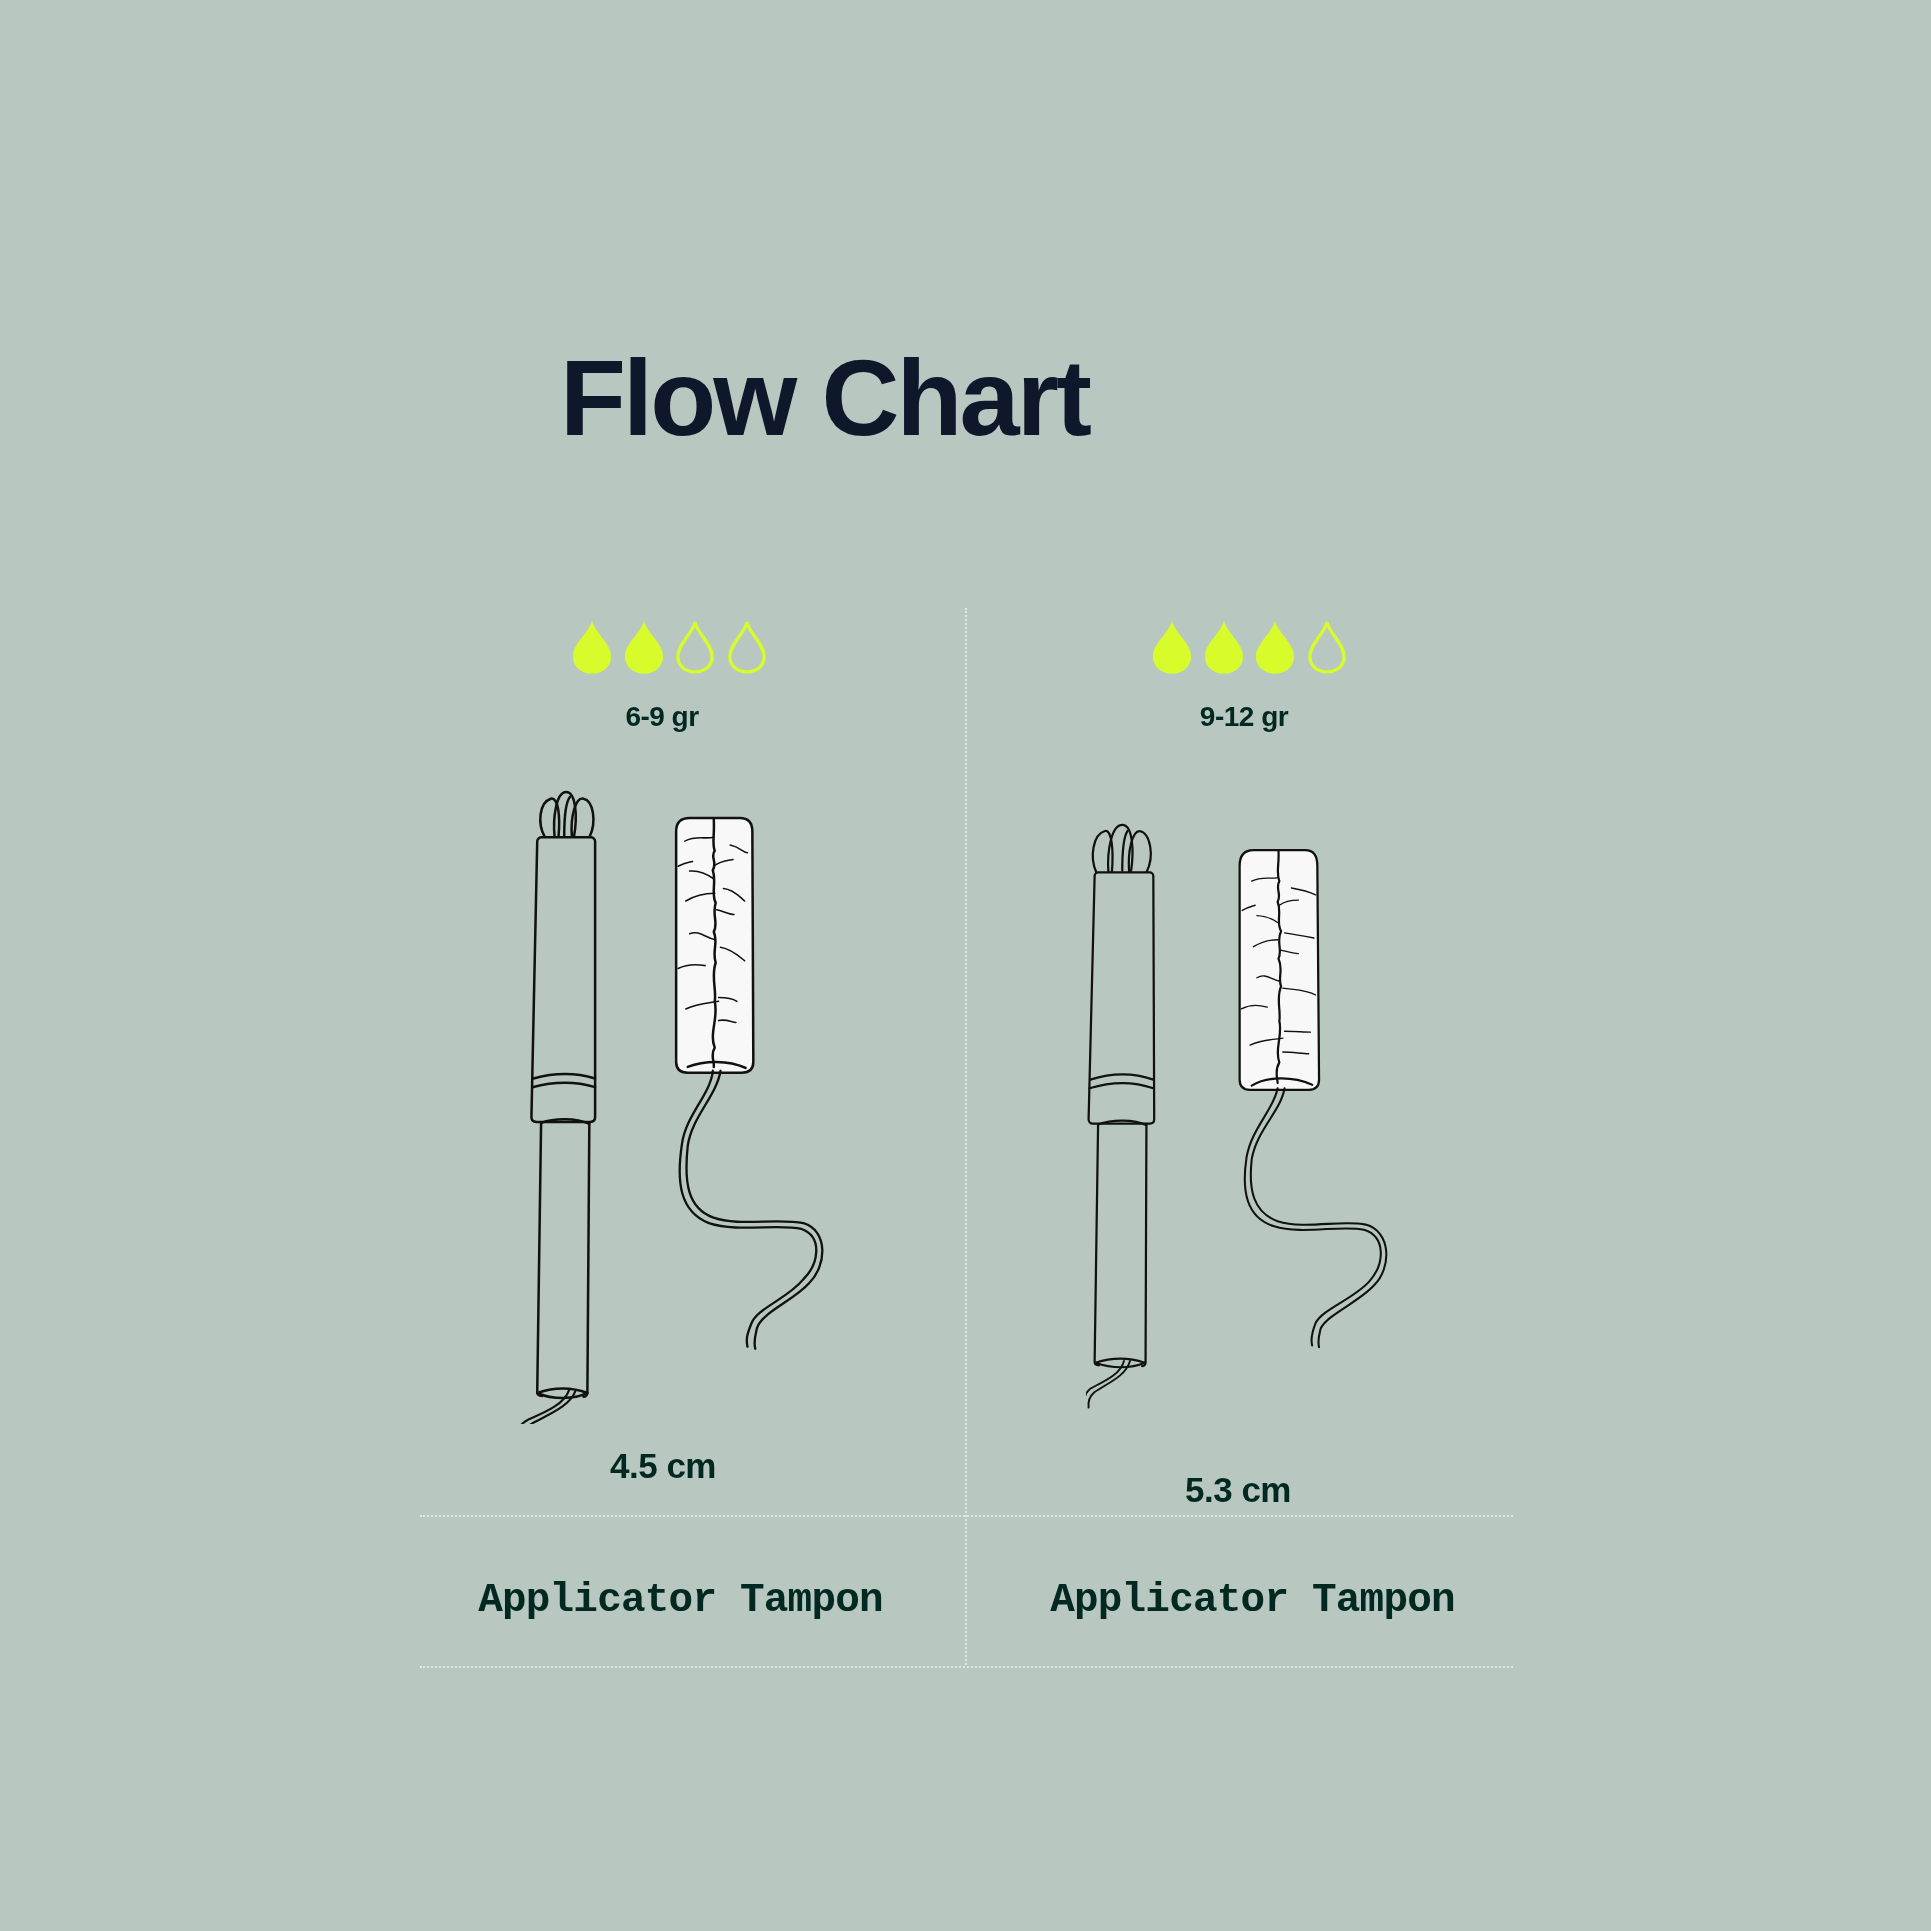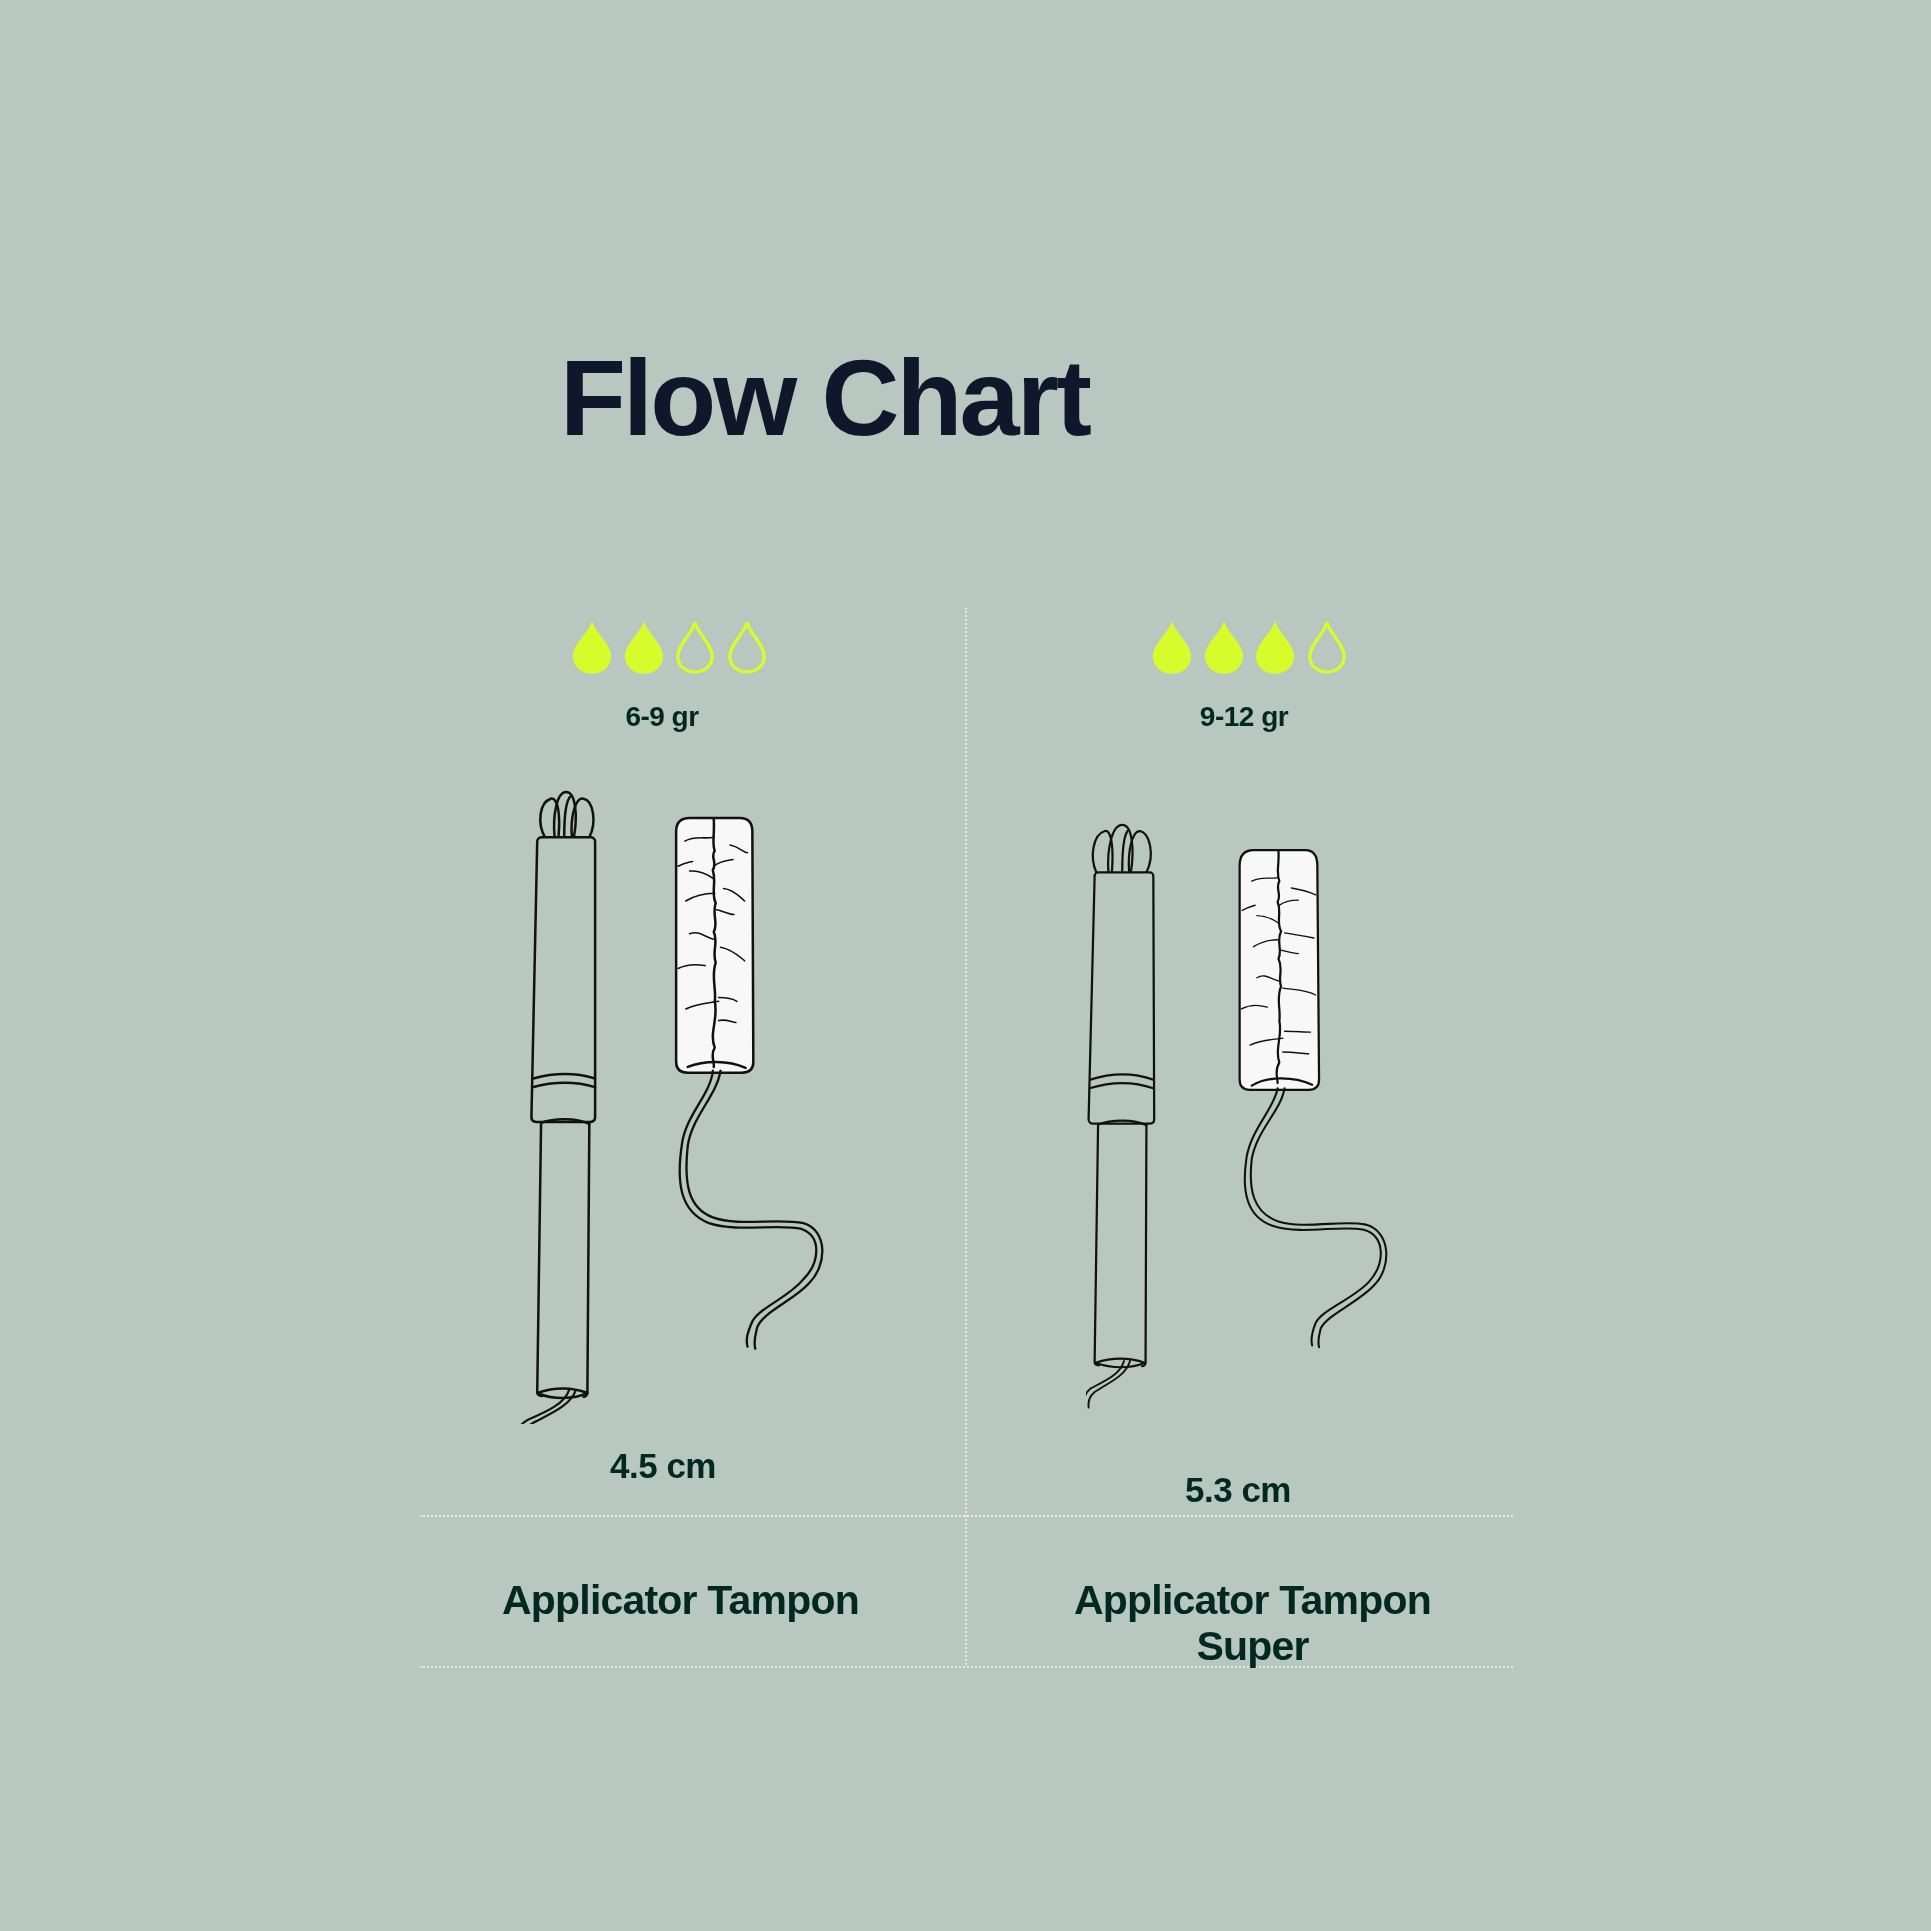--- a/index.html
+++ b/index.html
@@ -94,21 +94,21 @@
     .product-name {
       position: absolute;
       top: 1543px;
       width: 483px;
       text-align: center;
       font-size: 41px;
       font-weight: 700;
       letter-spacing: -0.8px;
       line-height: 46px;
     }
-    .product-name span { display: block; }
+    .product-name span { display: block; font-family: Liberation Mono, monospace; }
   </style>
 </head>
 <body>
 
 <h1 class="title">Flow Chart</h1>
 
 <div class="vdivider"></div>
 <div class="hdivider hd1"></div>
 <div class="hdivider hd2"></div>
 
@@ -243,16 +243,15 @@
       <path d="M228 268 C240 268 250 270 258 270" stroke-width="1.6"></path>
 
       <path d="M222 310 C218 334 192 356 186 390 C180 430 186 460 218 470 C250 480 296 468 322 474 C348 482 346 514 328 534 C310 554 274 566 266 582 C262 592 260 600 262 608" stroke-width="2.4"></path>
       <path d="M230 310 C226 336 198 358 192 392 C188 428 194 454 222 464 C254 474 296 462 324 468 C354 476 354 518 334 538 C316 558 280 572 272 588 C270 596 268 602 270 610" stroke-width="2.4"></path>
     </g>
   </svg>
 
   <div class="length" style="left:113px;margin-top:24px;">5.3 cm</div>
   <h2 class="product-name" style="left:31px;">
     <span>Applicator Tampon</span>
-    <span>Super</span>
   </h2>
 </section>
 
 
 </body></html>

